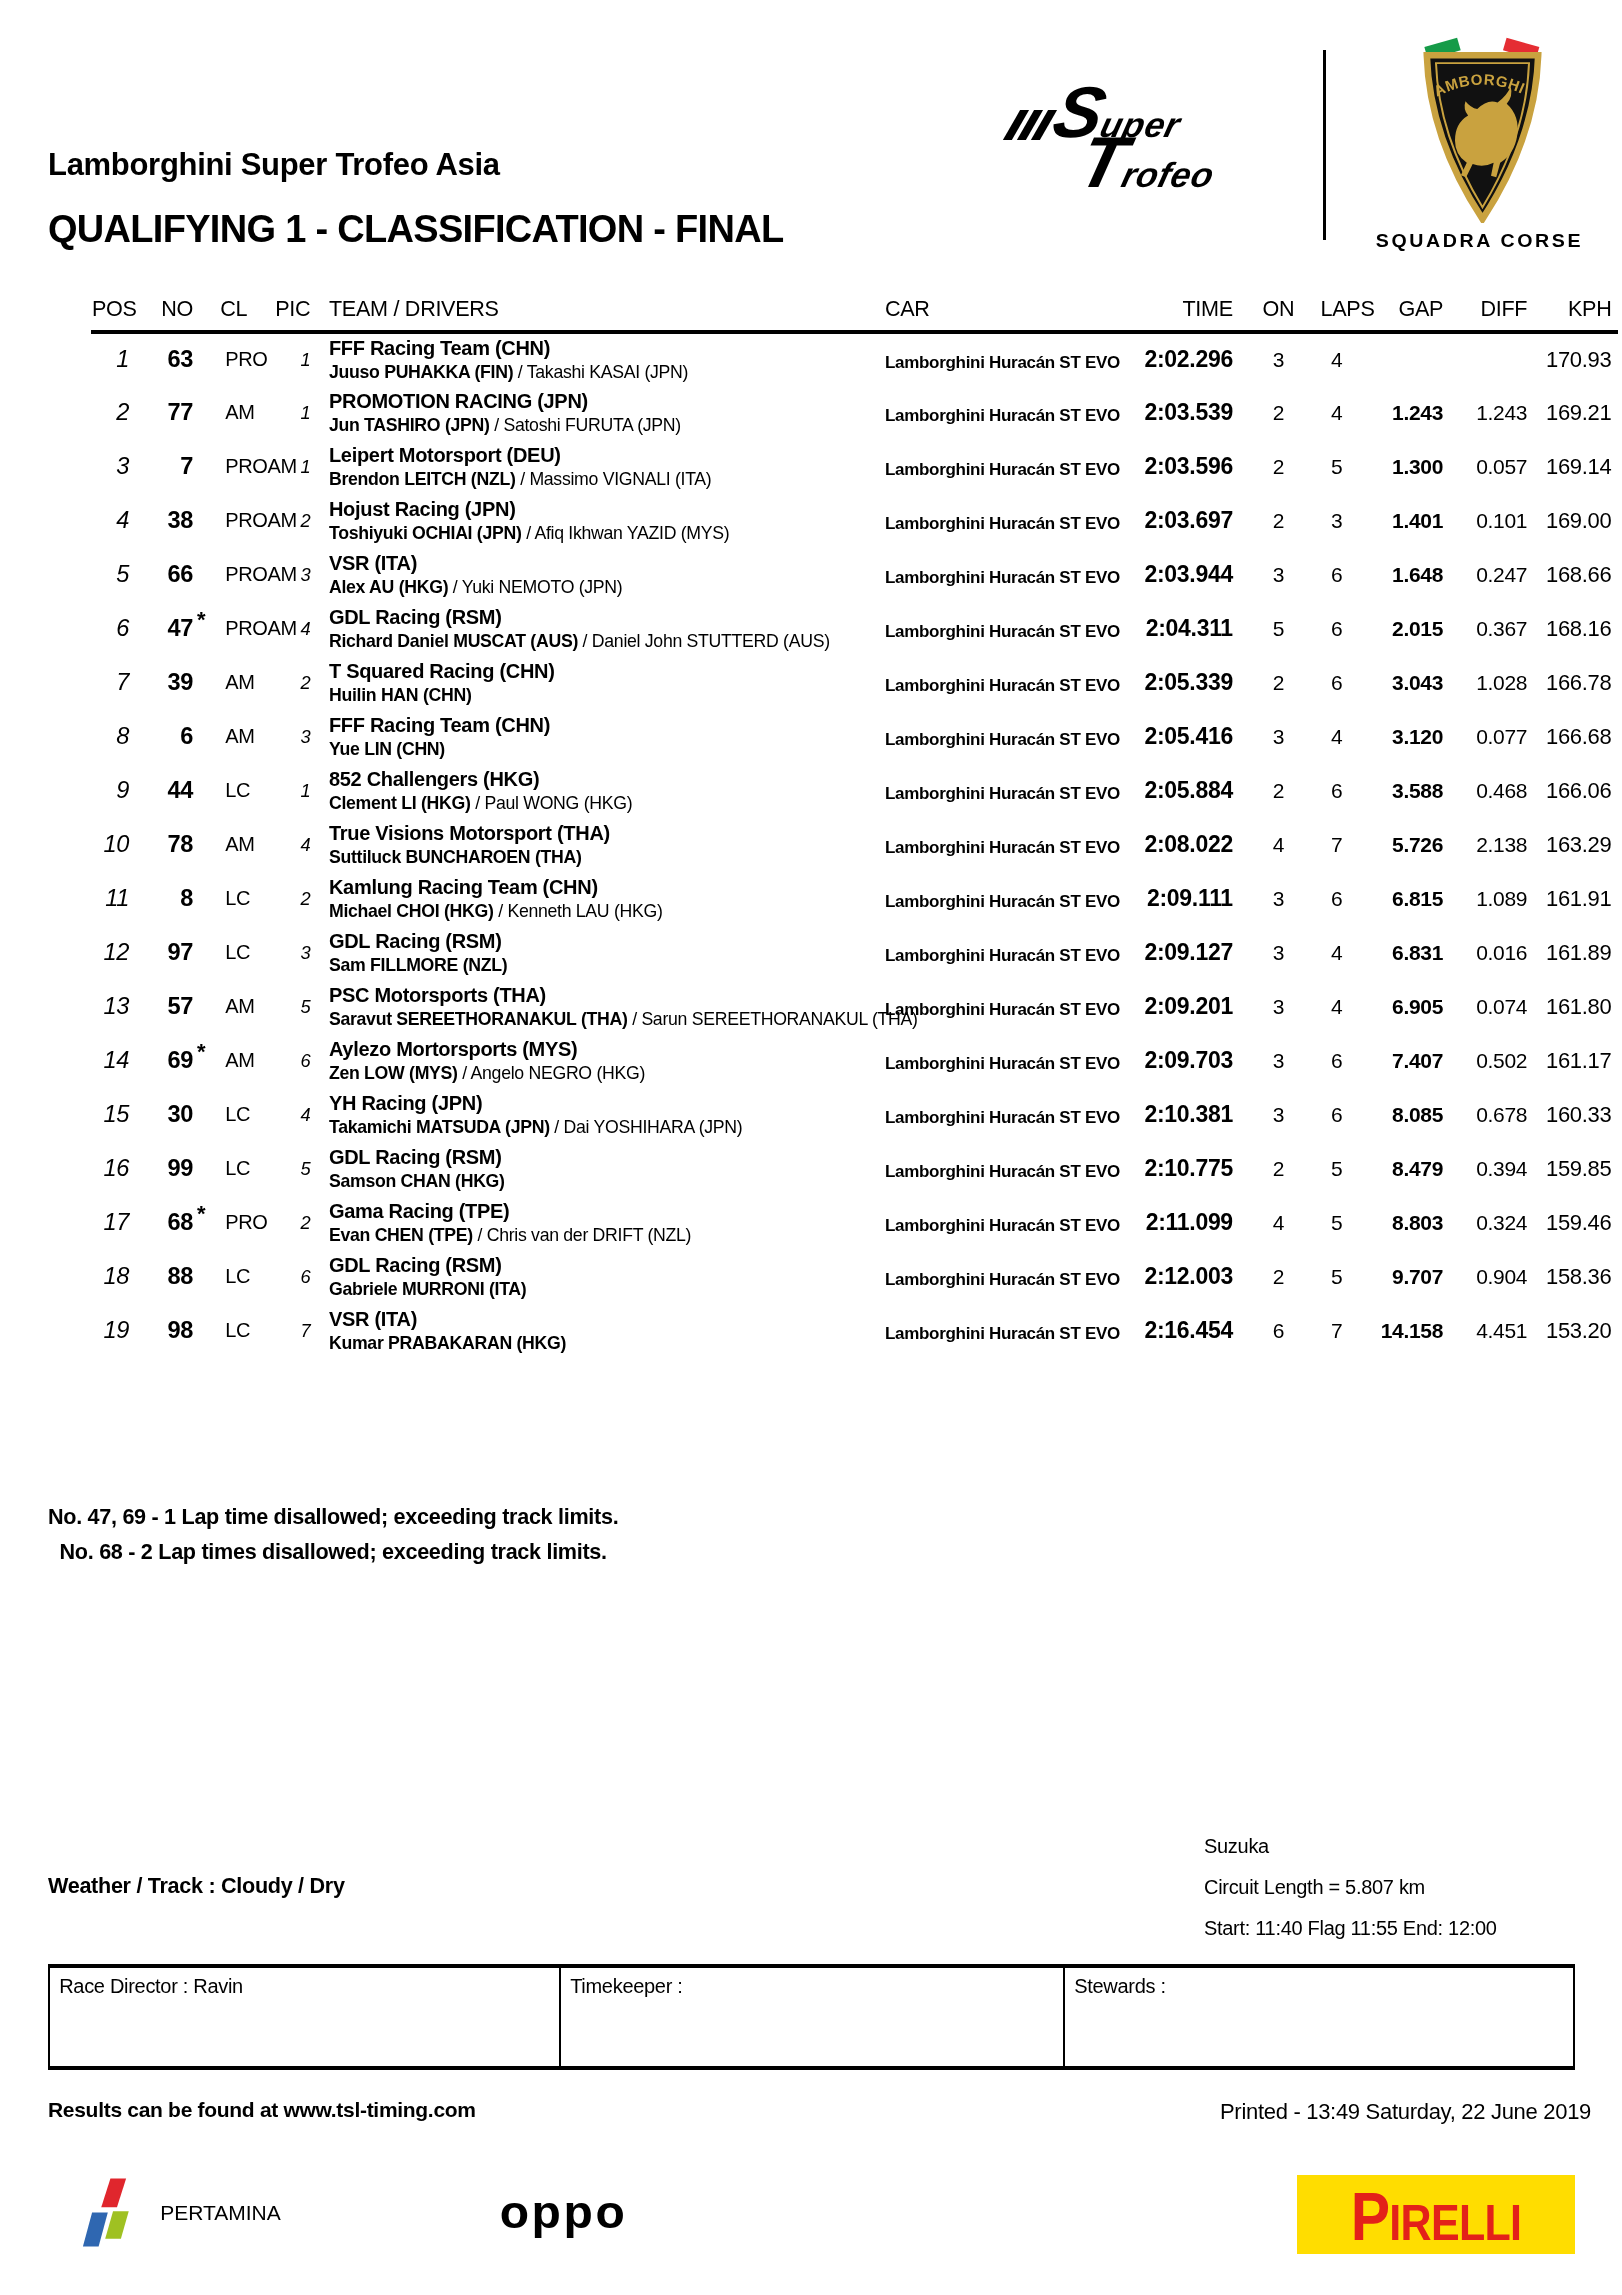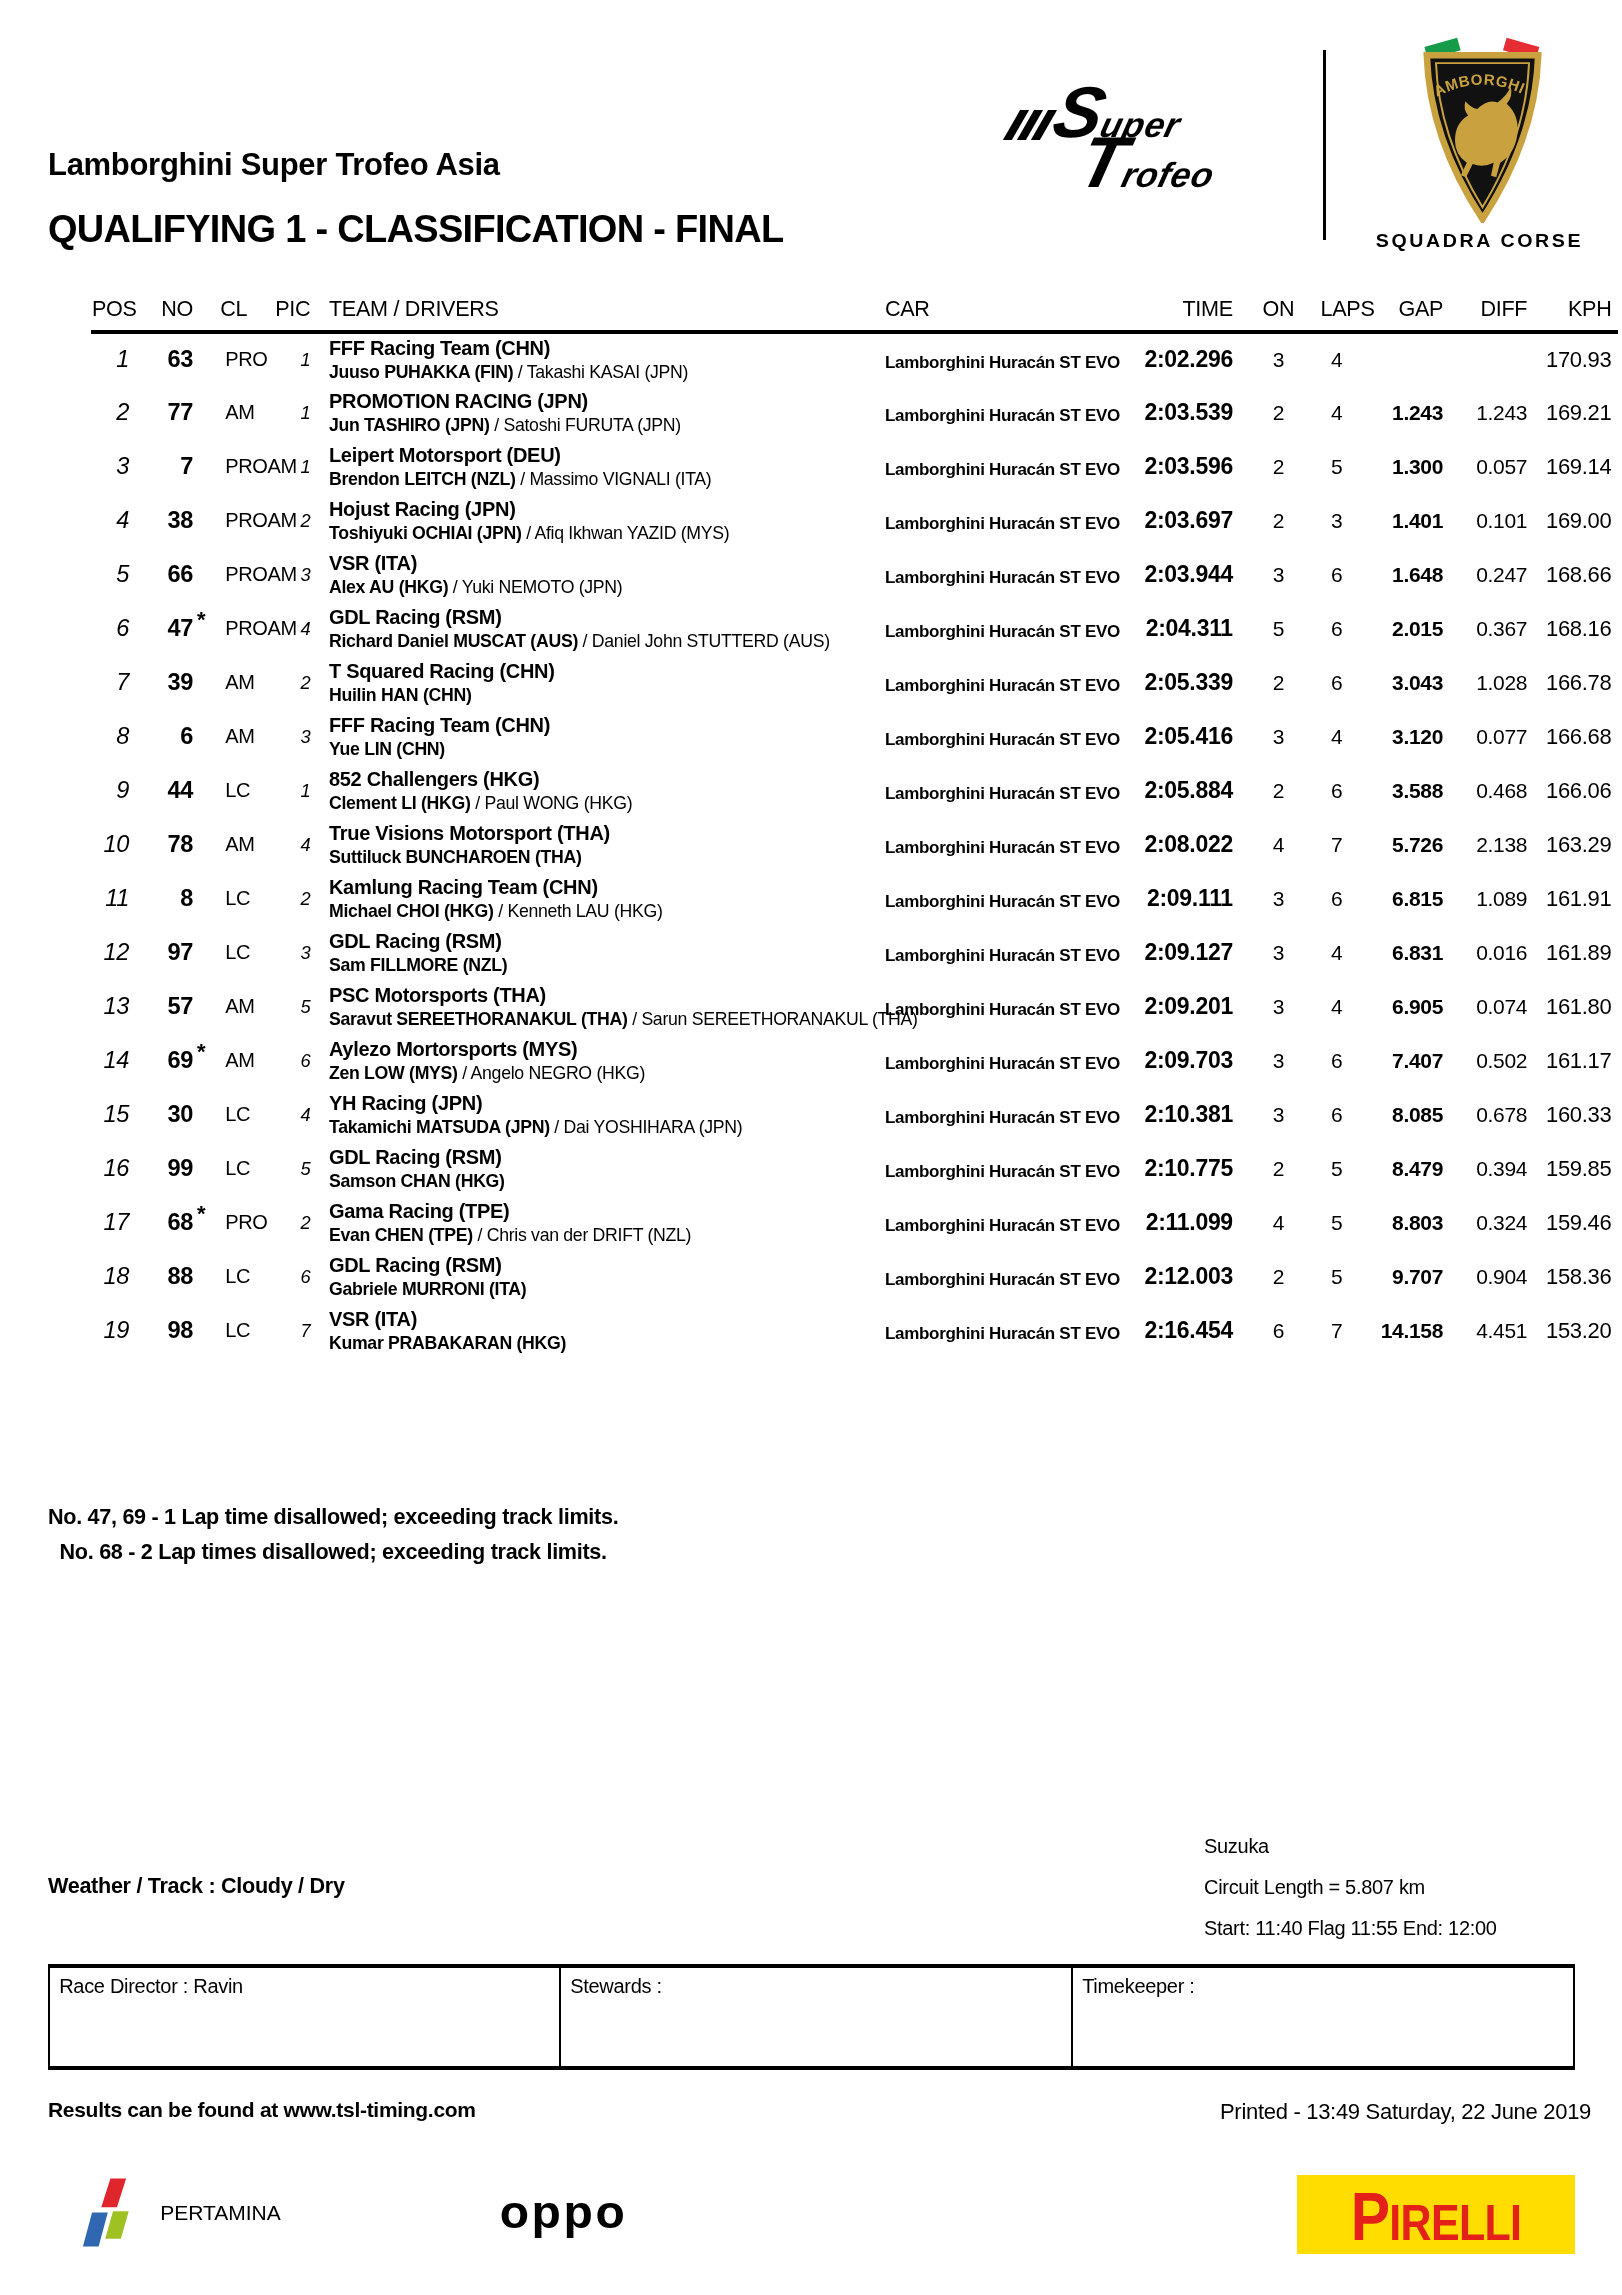--- a/index.html
+++ b/index.html
@@ -502,22 +502,22 @@
 
   <div class="weather">Weather / Track : Cloudy / Dry</div>
   <div class="circuit-block">
     <div>Suzuka</div>
     <div>Circuit Length = 5.807 km</div>
     <div>Start: 11:40  Flag 11:55  End: 12:00</div>
   </div>
 
   <div class="officials">
     <div class="cell cell-rd">Race Director : Ravin</div>
+    <div class="cell cell-tk">Timekeeper :</div>
     <div class="cell cell-st">Stewards :</div>
-    <div class="cell cell-tk">Timekeeper :</div>
   </div>
 
   <div class="results-line">Results can be found at www.tsl-timing.com</div>
   <div class="printed-line">Printed - 13:49 Saturday, 22 June 2019</div>
 
   <div class="sponsors">
     <div class="pertamina">
       <svg width="72" height="79" viewBox="0 0 110 120">
         <polygon points="48,8 72,8 58,52 34,52" fill="#E0262D"></polygon>
         <polygon points="20,60 44,60 30,112 6,112" fill="#2F67B1"></polygon>

